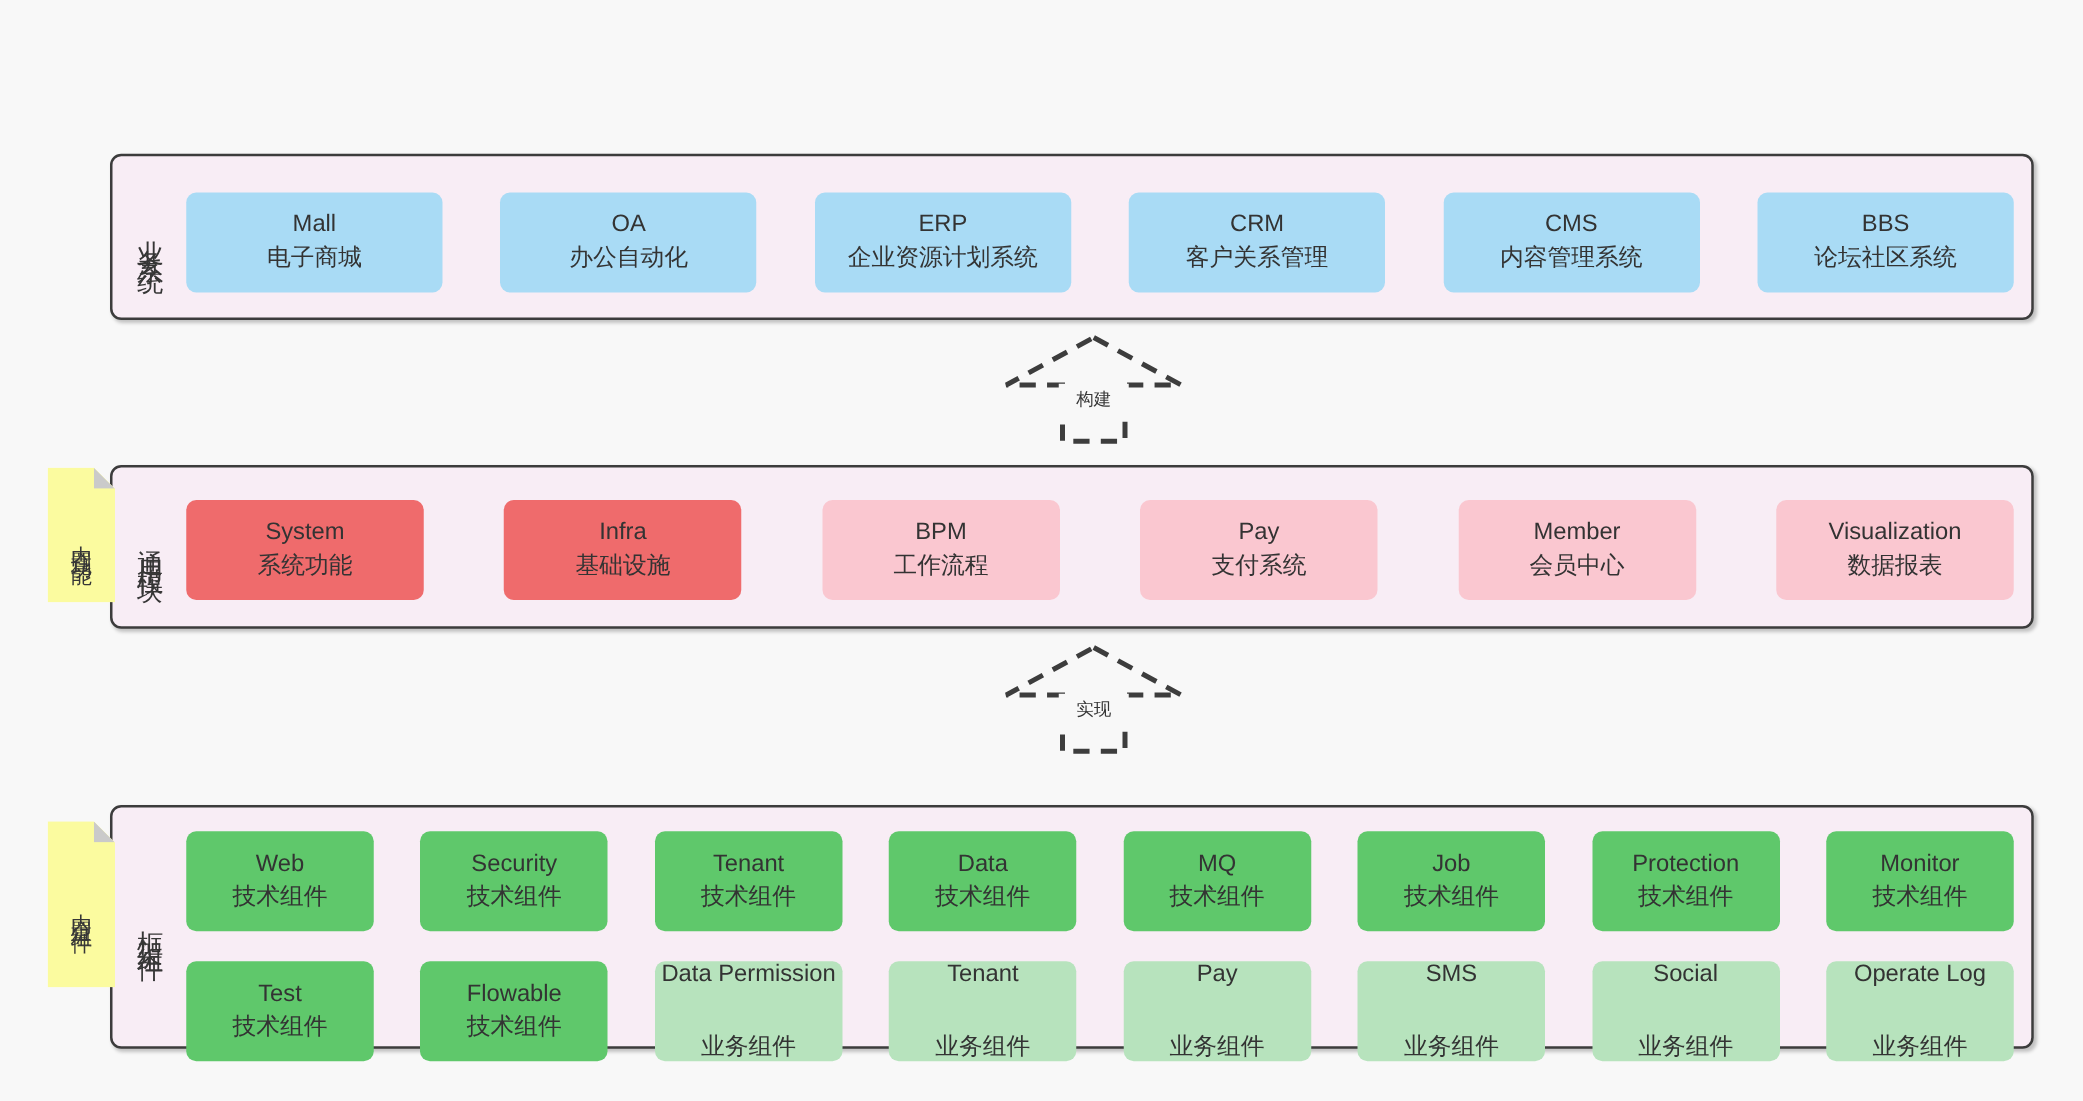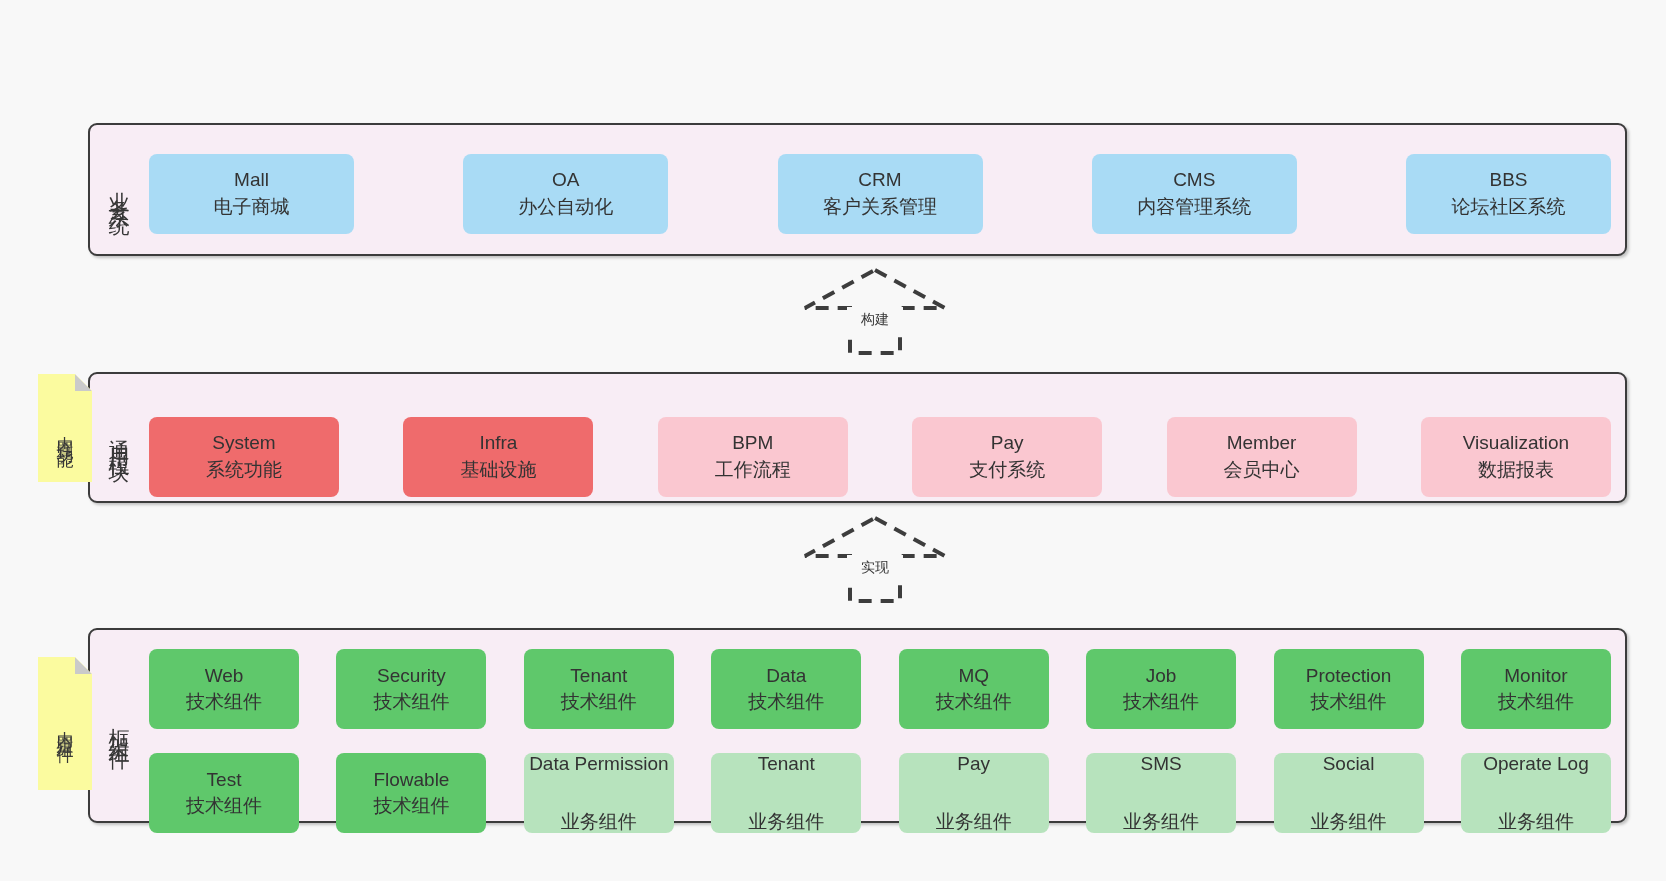--- a/index.html
+++ b/index.html
@@ -16,21 +16,21 @@
   }
   .band{
     position:absolute; left:88px; width:1539px;
     background:var(--band_bg);
     border:2px solid var(--band_border); border-radius:9px;
     box-shadow:2px 2px 3px rgba(0,0,0,0.22);
     box-sizing:border-box;
   }
   .band-1{top:123px; height:133px;}
   .band-2{top:372px; height:131px;}
-  .band-3{top:628px; height:195px;}
+  .band-3{top:644px; height:195px;}
   .band-label{
     position:absolute; left:12px; top:0; bottom:0; width:34px;
     display:flex; align-items:center; justify-content:center;
     writing-mode:vertical-lr; text-orientation:upright;
     font-size:21px; letter-spacing:0.35em; color:var(--text);
   }
   .box-row{
     position:absolute; left:59px; right:14px;
     display:flex; justify-content:space-between;
   }
@@ -38,21 +38,21 @@
   .band-2 .box-row{top:26px;}
   .band-3 .box-row.r0{top:19px;}
   .band-3 .box-row.r1{top:123px;}
   .box{
     height:80px; border-radius:8px;
     display:flex; flex-direction:column; align-items:center; justify-content:center;
     text-align:center; line-height:1.4; font-size:19px; color:#333;
     box-sizing:border-box; padding:18px 4px;
   }
   .band-1 .box{width:205px;}
-  .band-2 .box{width:190px;margin-top:17px;}
+  .band-2 .box{width:190px;}
   .band-3 .box{width:150px; line-height:1.35;}
   .blue{background:var(--blue);} .red{background:var(--red);}
   .pink{background:var(--pink);} .green{background:var(--green);}
   .green_light{background:var(--green_light);gap:32px;}
   .sticky{
     position:absolute; left:38px; width:54px;
     background:var(--sticky_bg);
     clip-path:polygon(0 0, calc(100% - 17px) 0, 100% 17px, 100% 100%, 0 100%);
     display:flex; align-items:center; justify-content:center;
   }
@@ -93,20 +93,24 @@
     <div class="box-row r0">
         <div class="box blue">
           <div>Mall</div>
           <div>电子商城</div>
         </div>
         <div class="box blue">
           <div>OA</div>
           <div>办公自动化</div>
         </div>
         <div class="box blue">
+          <div>ERP</div>
+          <div>企业资源计划系统</div>
+        </div>
+        <div class="box blue">
           <div>CRM</div>
           <div>客户关系管理</div>
         </div>
         <div class="box blue">
           <div>CMS</div>
           <div>内容管理系统</div>
         </div>
         <div class="box blue">
           <div>BBS</div>
           <div>论坛社区系统</div>

